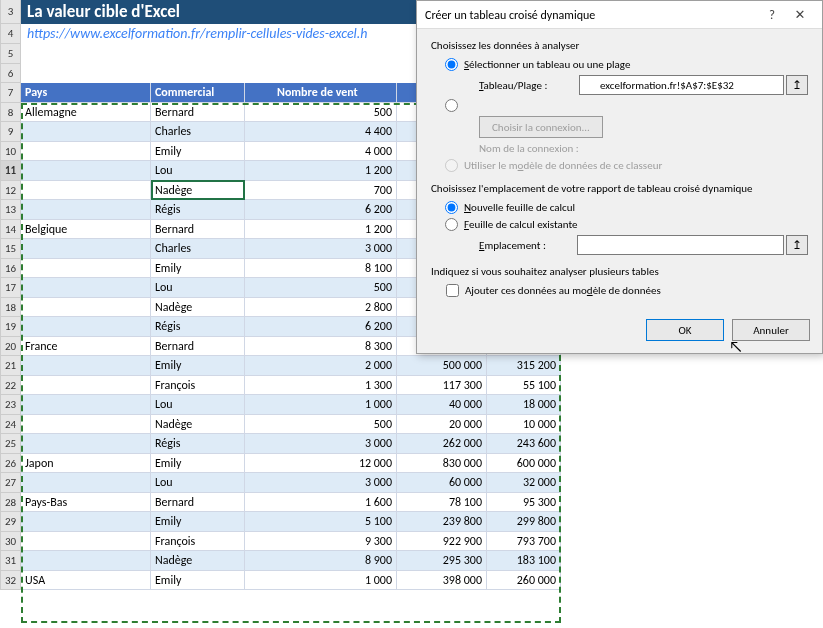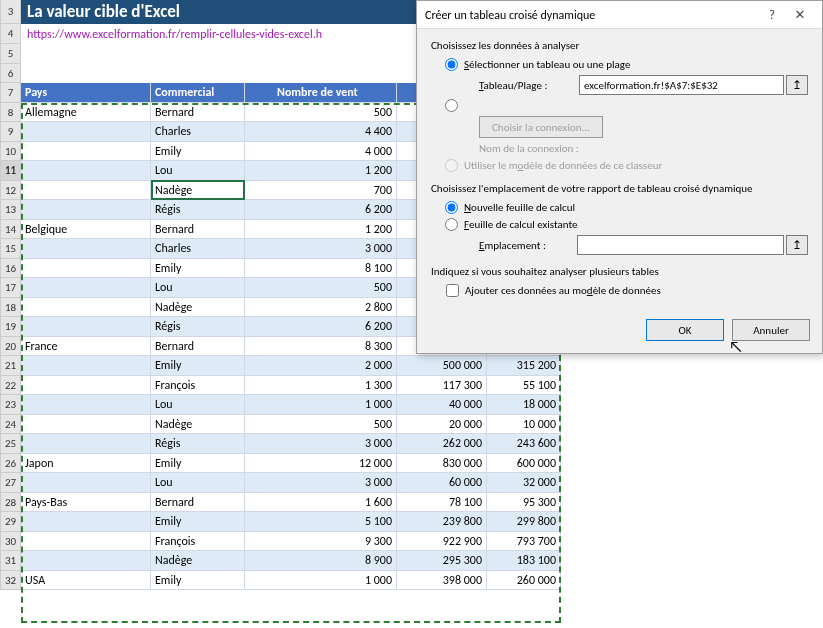--- a/index.html
+++ b/index.html
@@ -9,21 +9,21 @@
 .row-headers { position: absolute; left: 0; top: 0; width: 21px; }
 .row-hdr { height: 19.5px; border: 1px solid #ccc; border-top: none; background: #e6e6e6; font-size: 11px; text-align: center; line-height: 19px; color: #333; }
 .row-hdr.sel { background: #d5d5d5; font-weight: bold; }
 
 
 .sheet { position: absolute; left: 21px; top: 0; width: 540px; }
 .row { display: flex; height: 19.5px; }
 .cell { height: 19.5px; border-right: 1px solid #d0d7e5; border-bottom: 1px solid #d0d7e5; padding: 0 4px; line-height: 19px; font-size: 12px; overflow: hidden; white-space: nowrap; }
 .title-row { height: 24px; background: #1f4e78; color: #fff; font-size: 17px; font-weight: bold; padding-left: 6px; line-height: 24px; }
 .link-row { height: 20px; padding-left: 6px; line-height: 20px; }
-.link-row a { color: #a21caf; font-size: 12px; }
+.link-row a { color: #3b82f6; font-size: 14px; font-style: italic; }
 .gap-row { height: 39px; }
 
 .col-a { width: 130px; }
 .col-b { width: 94px; }
 .col-c { width: 152px; text-align: right; }
 .col-d { width: 90px; text-align: right; }
 .col-e { width: 74px; text-align: right; }
 
 .hdr-row .cell { background: #4472c4; color: #fff; font-weight: bold; }
 .hdr-row .col-c { text-align: left; padding-left: 32px; }
@@ -43,21 +43,21 @@
 .dlg-title { height: 28px; background: #fff; display: flex; align-items: center; padding: 0 8px; border-bottom: 1px solid #ddd; }
 .dlg-title span { font-size: 12px; flex: 1; }
 .dlg-title .icn { width: 28px; text-align: center; font-size: 13px; color: #444; cursor: pointer; }
 .dlg-body { padding: 10px 14px 6px 14px; }
 .sect { margin-bottom: 10px; }
 .sect-lbl { font-size: 11px; margin-bottom: 6px; }
 .radio-row { display: flex; align-items: center; margin: 4px 0 4px 14px; font-size: 11px; }
 .radio-row input { margin-right: 6px; }
 .sub-row { display: flex; align-items: center; margin: 4px 0 4px 48px; font-size: 11px; }
 .sub-row .lbl { width: 100px; }
-.sub-row input[type=text] { flex: 1; height: 20px; border: 1px solid #7a7a7a; padding: 0 4px; font-size: 11px; }
+.sub-row input[type=text] { flex: 1; height: 20px; border: 1px solid #7a7a7a; padding: 0 20px; font-size: 11px; }
 .range-btn { width: 22px; height: 20px; border: 1px solid #7a7a7a; margin-left: 2px; background: #e8e8e8; text-align: center; line-height: 18px; font-size: 12px; }
 .btn-sub { height: 22px; padding: 0 12px; border: 1px solid #999; background: #e8e8e8; font-size: 11px; margin-left: 48px; }
 .disabled { color: #9e9e9e; }
 .disabled input { pointer-events: none; }
 .chk-row { display: flex; align-items: center; margin: 4px 0 4px 15px; font-size: 11px; }
 .chk-row input { margin-right: 6px; }
 .emp-row { display: flex; align-items: center; margin: 4px 0 4px 48px; }
 .emp-row .lbl { width: 98px; }
 .emp-row input[type=text] { flex: 1; height: 20px; border: 1px solid #7a7a7a; background: #fff; }
 .dlg-buttons { display: flex; justify-content: flex-end; gap: 8px; padding: 6px 12px 12px 12px; }

